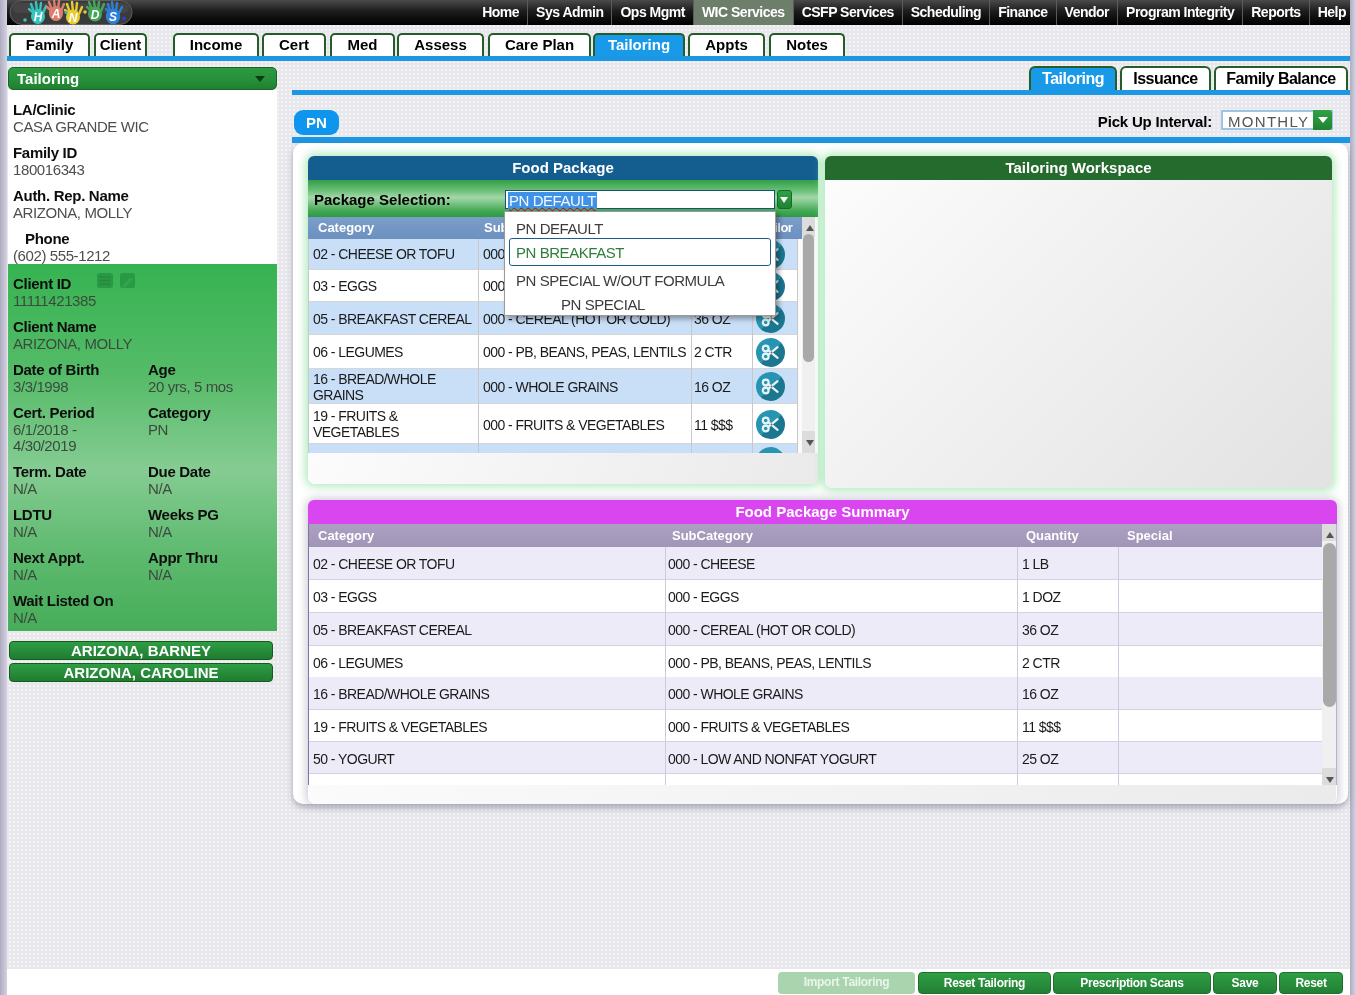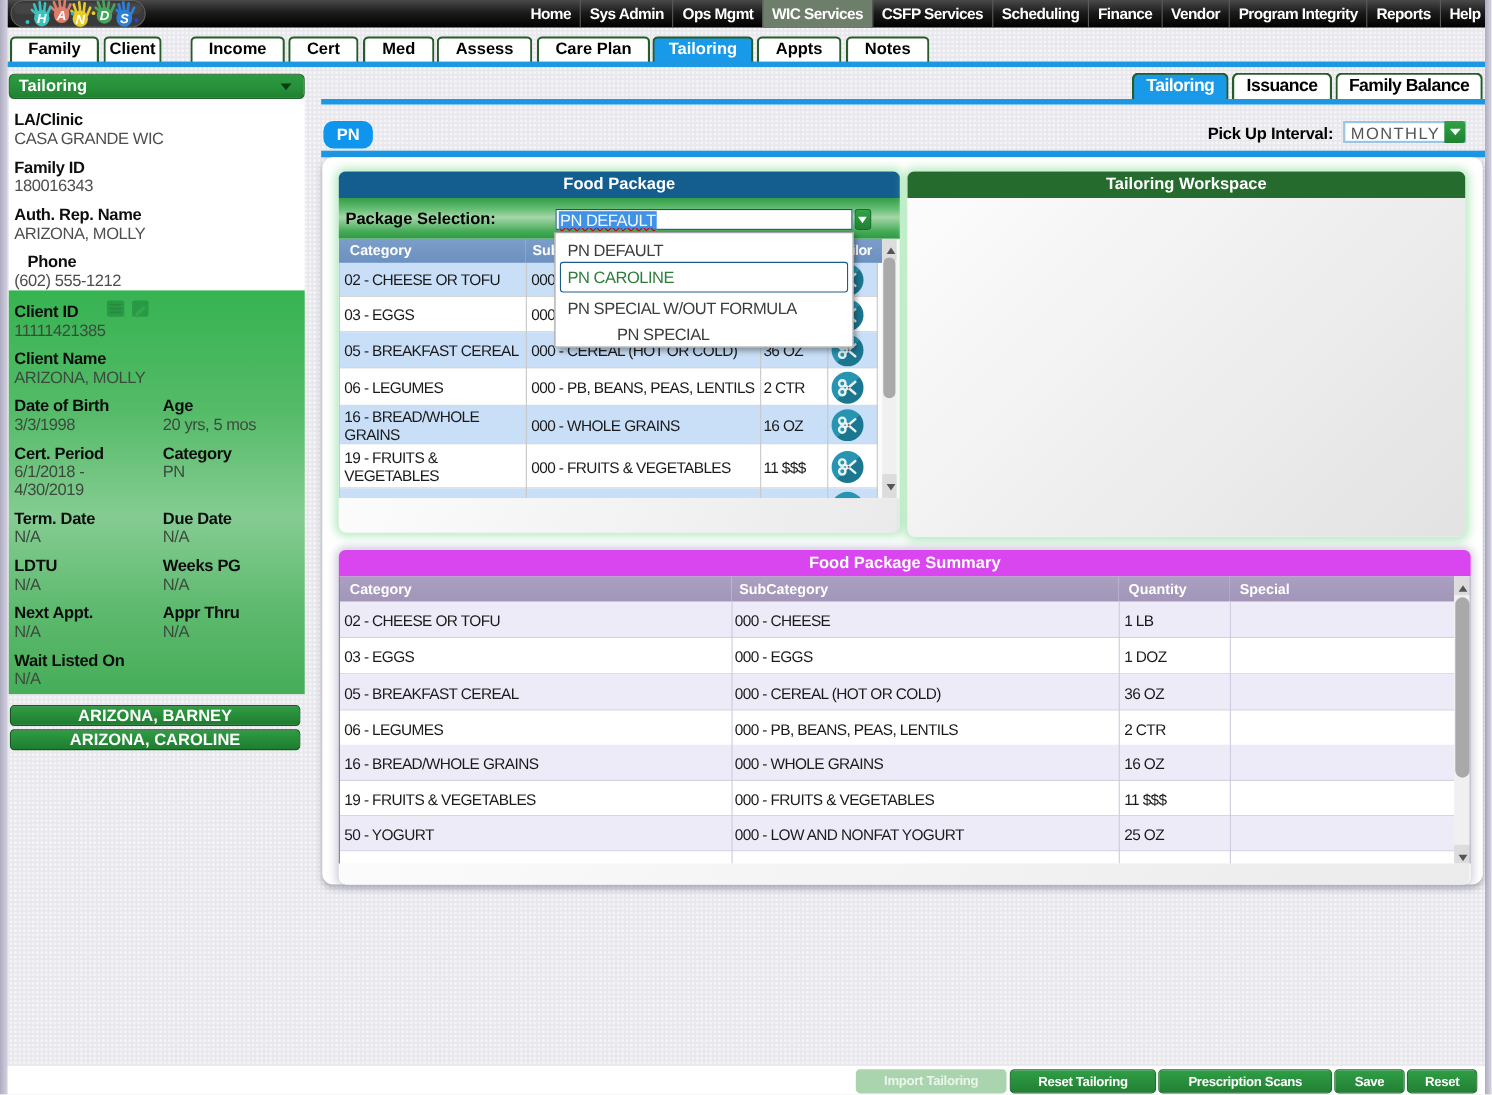--- a/index.html
+++ b/index.html
@@ -454,21 +454,21 @@
 <div class="abs vline" style="left:1336px;top:524px;height:261px;background:#b9b1ca;"></div>
 <div class="abs" style="left:309px;top:785px;width:1027px;height:19px;background:linear-gradient(120deg,#fbfbfb,#ebebeb);border-radius:0 0 7px 7px;"></div>
 
 <div id="fpsel" class="abs">
     <span class="seltx">PN DEFAULT</span>
   </div>
 <div id="fpselbtn" class="abs"></div>
 <div id="ddl" class="abs">
  <div class="it" style="top:8px;">PN DEFAULT</div>
  <div class="sel"></div>
- <div class="it" style="top:32px;color:#2e7d3a;">PN CAROLINE</div>
+ <div class="it" style="top:32px;color:#2e7d3a;">PN BREAKFAST</div>
  <div class="it" style="top:60px;">PN SPECIAL W/OUT FORMULA</div>
  <div class="it" style="top:84px;margin-left:45px;">PN SPECIAL</div>
 </div>
 <div id="foot" class="abs"></div>
 <div class="abs fbtn dis" style="left:778px;width:137px;">Import Tailoring</div>
 <div class="abs fbtn en" style="left:918px;width:133px;">Reset Tailoring</div>
 <div class="abs fbtn en" style="left:1053px;width:158px;">Prescription Scans</div>
 <div class="abs fbtn en" style="left:1213px;width:64px;">Save</div>
 <div class="abs fbtn en" style="left:1279px;width:64px;">Reset</div>
 

